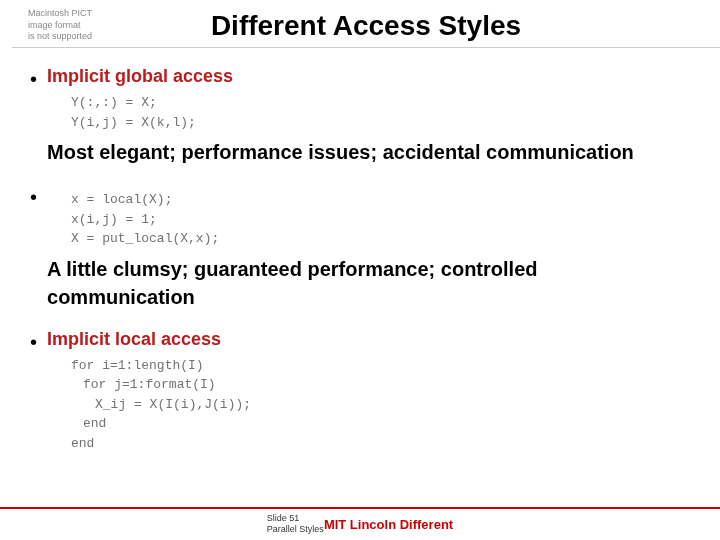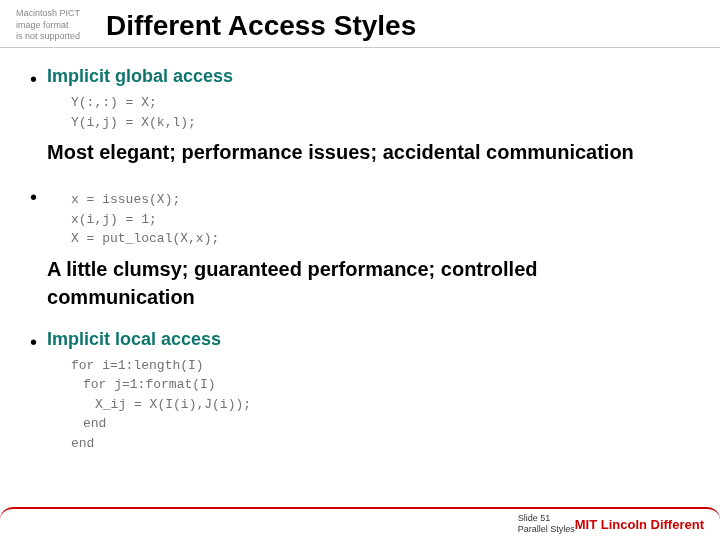--- a/index.html
+++ b/index.html
@@ -11,32 +11,33 @@
       font-family: Arial, sans-serif;
       overflow: hidden;
       position: relative;
     }
 
     .header {
       display: flex;
       align-items: center;
       padding: 8px 16px 4px 16px;
       border-bottom: 1px solid #ccc;
+      margin-left: 12px;
     }
 
     .logo-area {
       width: 90px;
       font-size: 9px;
       color: #888;
       line-height: 1.3;
     }
 
     .title-area {
       flex: 1;
-      text-align: left;
+      text-align: center;
     }
 
     .main-title {
       font-size: 28px;
       font-weight: bold;
       color: #000;
     }
 
     .content {
       padding: 18px 30px 10px 30px;
@@ -51,21 +52,21 @@
     .bullet {
       font-size: 20px;
       margin-right: 10px;
       margin-top: 2px;
       color: #000;
     }
 
     .bullet-heading {
       font-size: 18px;
       font-weight: bold;
-      color: #0f766e;
+      color: #b91c1c;
     }
 
     .code-block {
       font-family: 'Courier New', Courier, monospace;
       font-size: 13px;
       color: #737373;
       margin: 6px 0 6px 24px;
       line-height: 1.5;
     }
 
@@ -77,26 +78,25 @@
       margin-top: 2px;
       line-height: 1.4;
     }
 
     .footer {
       position: absolute;
       bottom: 0;
       left: 0;
       right: 0;
       display: flex;
-      justify-content: flex-end;
+      justify-content: center;
       align-items: center;
       padding: 4px 16px;
       border-top: 2px solid #cc0000;
       background: #fff;
-      border-radius: 13px;
     }
 
     .footer-left {
       font-size: 9px;
       color: #333;
       line-height: 1.3;
     }
 
     .footer-right {
       font-size: 13px;
@@ -130,21 +130,21 @@
         <div>Y(i,j) = X(k,l);</div>
       </div>
       <div class="description">Most elegant; performance issues; accidental communication</div>
     </div>
   </div>
 
   <div class="bullet-item">
     <span class="bullet">•</span>
     <div>
       <div class="code-block">
-        <div>x = issues(X);</div>
+        <div>x = local(X);</div>
         <div>x(i,j) = 1;</div>
         <div>X = put_local(X,x);</div>
       </div>
       <div class="description">A little clumsy; guaranteed performance; controlled<br>communication</div>
     </div>
   </div>
 
   <div class="bullet-item">
     <span class="bullet">•</span>
     <div>

